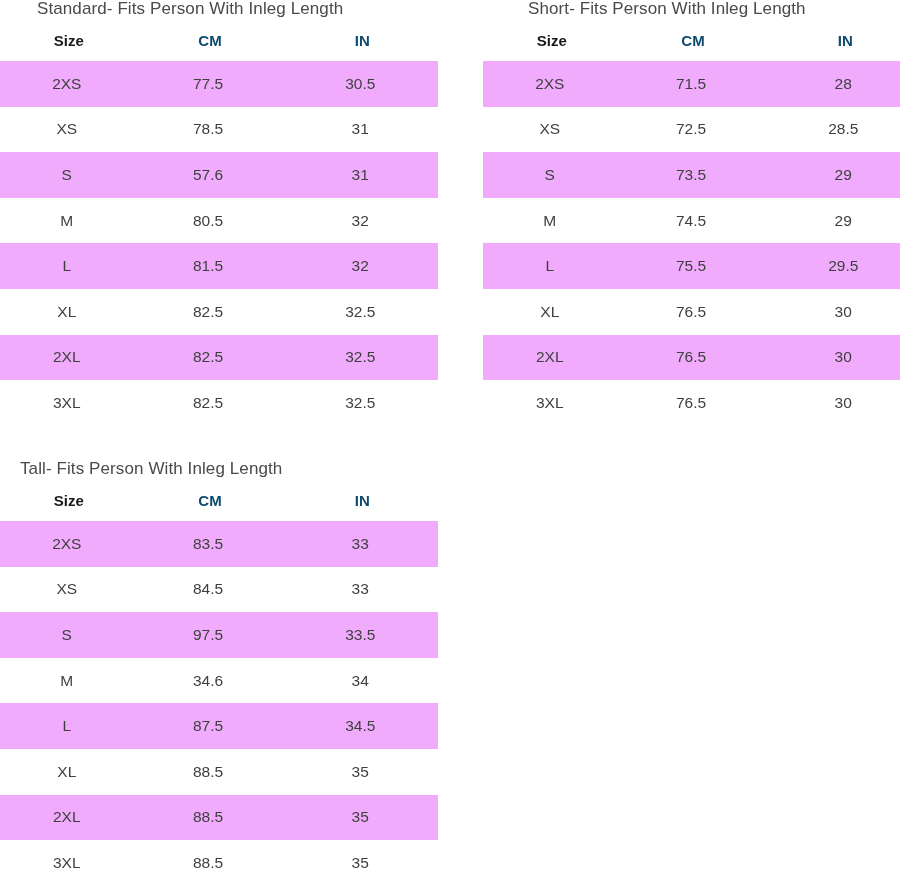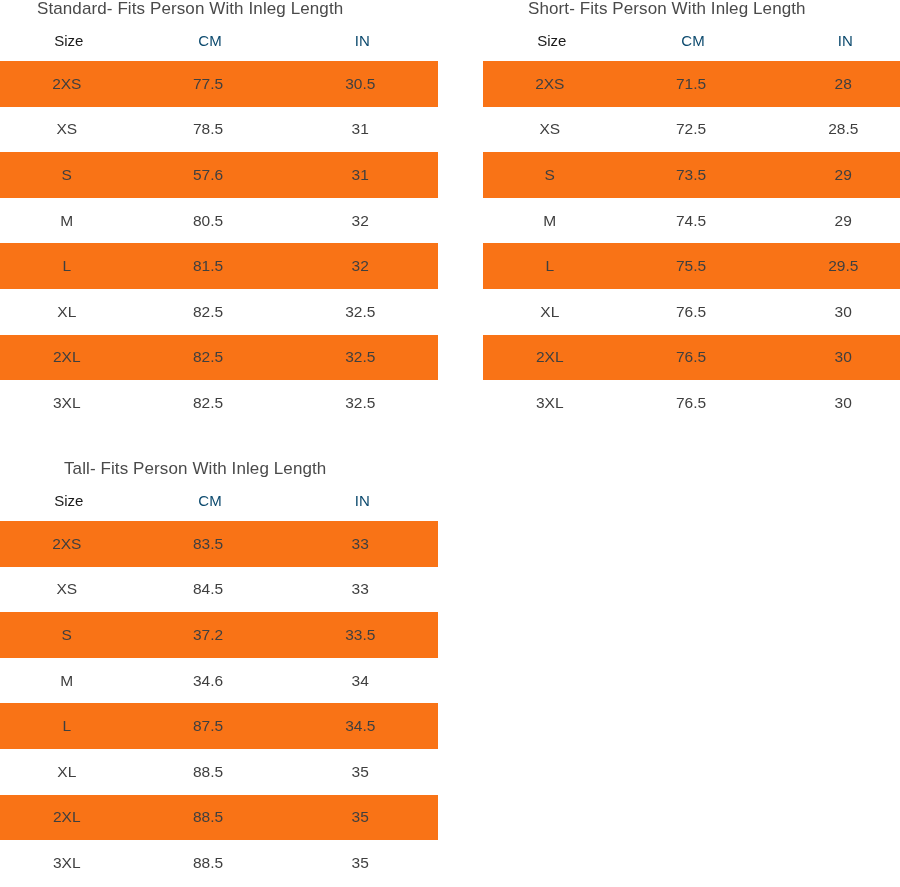--- a/index.html
+++ b/index.html
@@ -34,55 +34,55 @@
     font-size: 17px;
     color: #4a4a4a;
     font-weight: 400;
     letter-spacing: 0.1px;
     padding-left: 37px;
     height: 26px;
     line-height: 26px;
     white-space: nowrap;
   }
   #block-short .table-title { padding-left: 45px; }
-  #block-tall  .table-title { padding-left: 64px; }
+  #block-tall  .table-title { padding-left: 20px; }
 
   .sizing-table {
     width: 100%;
     border-collapse: collapse;
     table-layout: fixed;
   }
 
   .sizing-table col.c-size { width: 30.5%; }
   .sizing-table col.c-cm   { width: 34.0%; }
   .sizing-table col.c-in   { width: 35.5%; }
 
   .sizing-table thead th {
     font-size: 15px;
-    font-weight: 400;
+    font-weight: 700;
     padding: 10px 0 12px 4px;
     text-align: center;
     background: #ffffff;
     border: none;
   }
   .th-size { color: #1a1a1a; }
   .th-unit { color: #0c4a6e; }
 
   .sizing-table tbody td {
     font-size: 15.5px;
     color: #3f3f3f;
     font-weight: 400;
     text-align: center;
     height: 45.6px;
     padding: 0;
     border: none;
     vertical-align: middle;
   }
 
-  .sizing-table tbody tr.odd  td { background: #f97316; }
+  .sizing-table tbody tr.odd  td { background: #f0abfc; }
   .sizing-table tbody tr.even td { background: #ffffff; }
 </style>
 </head>
 <body>
 
 <div class="page">
 
   <section class="table-block" id="block-standard">
     <div class="table-title">Standard- Fits Person With Inleg Length</div>
     <table class="sizing-table">
@@ -224,21 +224,21 @@
             <td>83.5</td>
             <td>33</td>
           </tr>
         <tr class="even">
             <td>XS</td>
             <td>84.5</td>
             <td>33</td>
           </tr>
         <tr class="odd">
             <td>S</td>
-            <td>37.2</td>
+            <td>97.5</td>
             <td>33.5</td>
           </tr>
         <tr class="even">
             <td>M</td>
             <td>34.6</td>
             <td>34</td>
           </tr>
         <tr class="odd">
             <td>L</td>
             <td>87.5</td>

